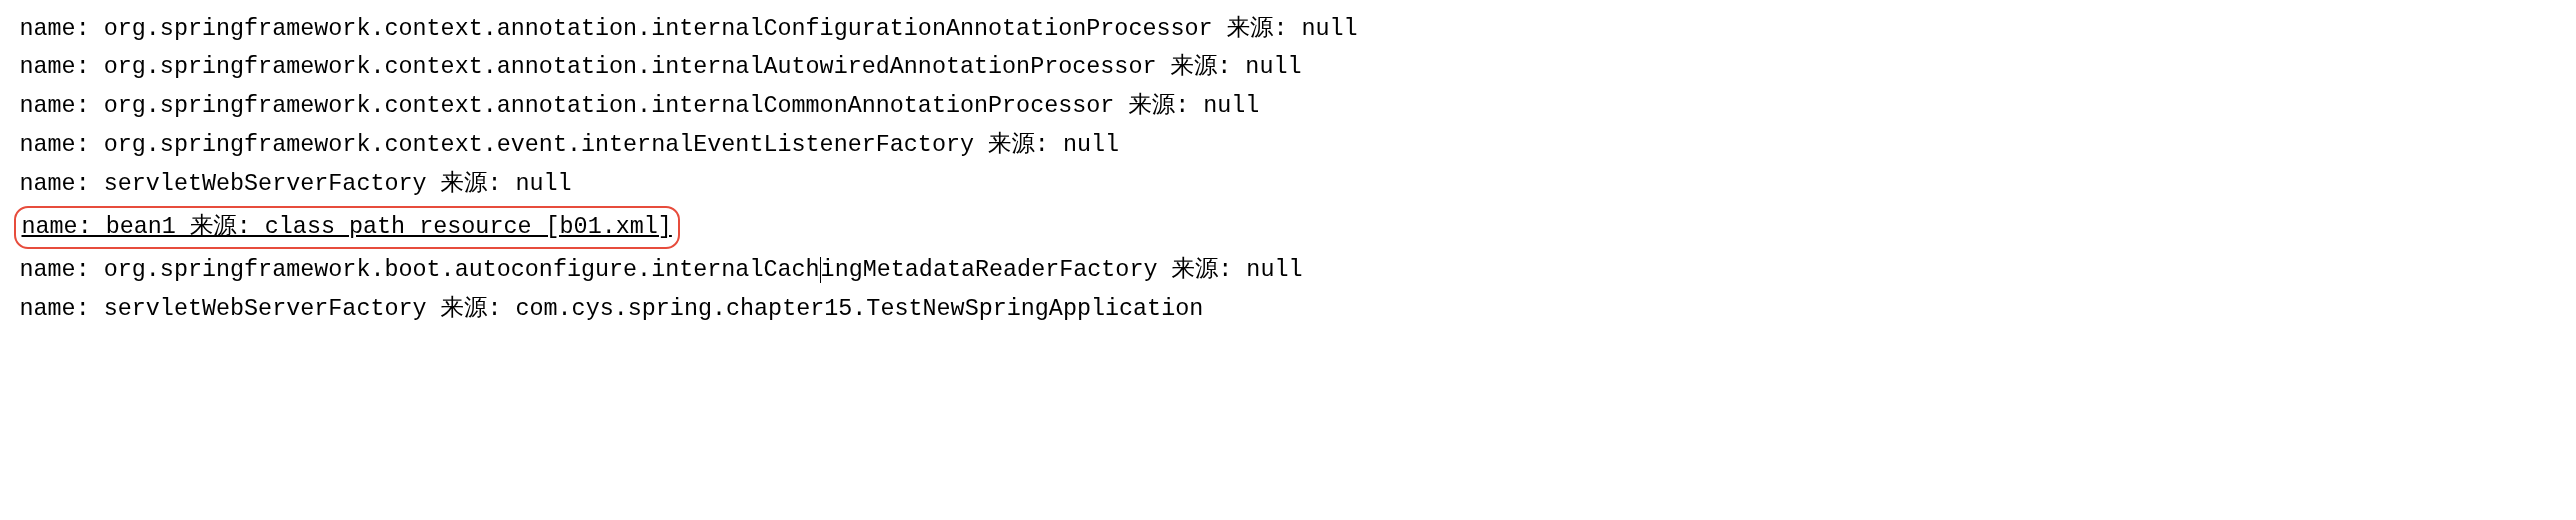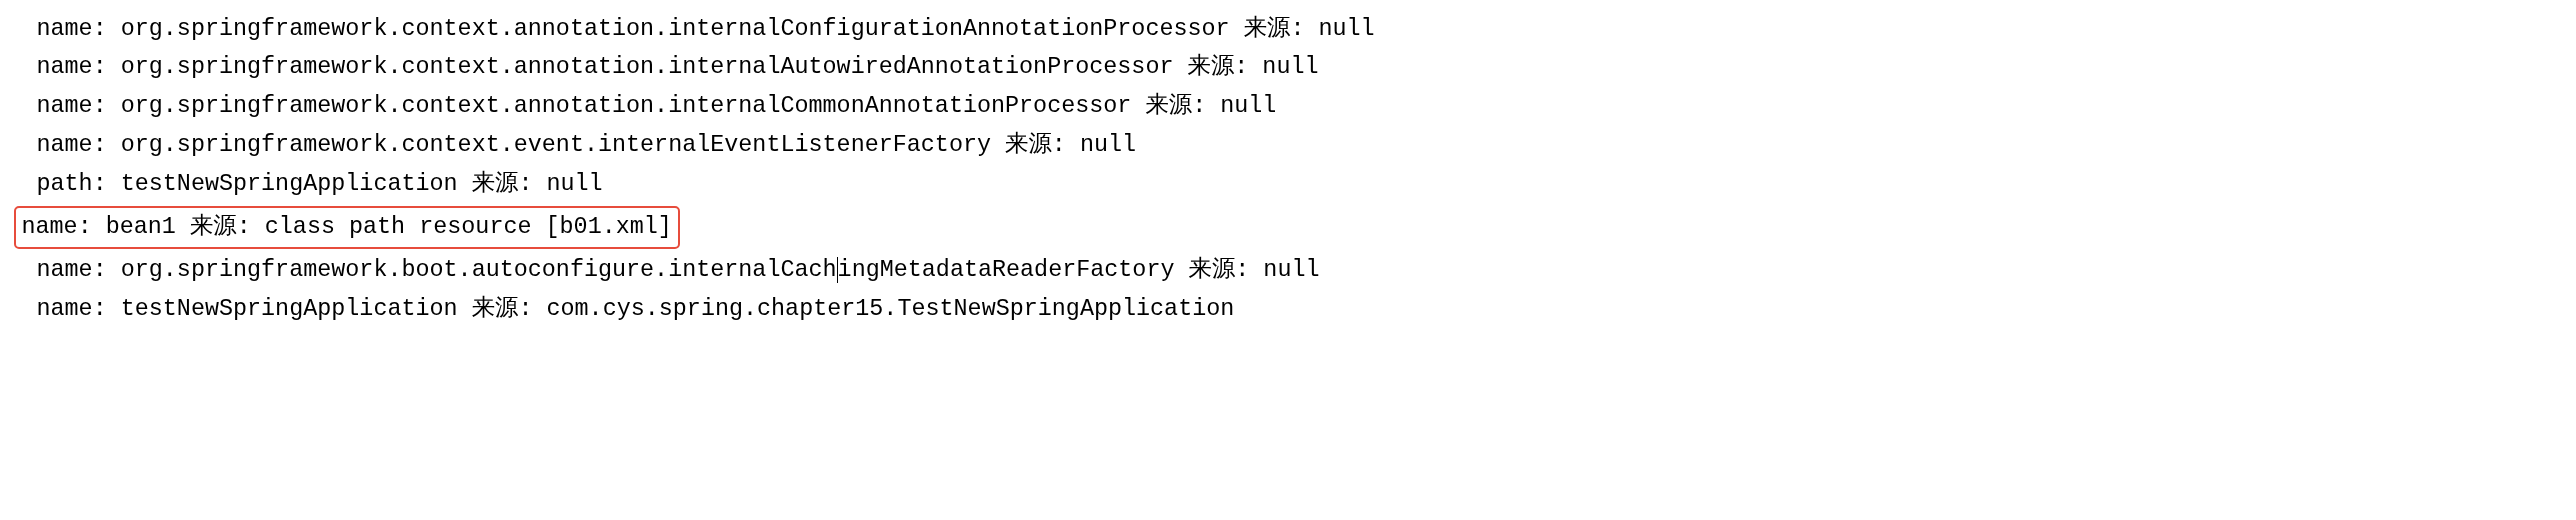--- a/index.html
+++ b/index.html
@@ -17,43 +17,43 @@
       white-space: nowrap;
       overflow-x: auto;
     }
     .log-line {
       display: block;
       padding: 1.9px 0;
       position: relative;
     }
     .log-content {
       display: inline-block;
-      margin-left: 17px;
     }
     .highlighted .log-content {
       border: 2.9px solid #e74c3c;
-      border-radius: 5px;
+      border-radius: 14px;
       padding: 1.9px 5.8px;
       margin-left: -5.8px;
+      text-decoration: underline;
     }
     .text-cursor {
       display: inline-block;
       width: 1px;
       height: 1.1em;
       background: #000;
       vertical-align: text-bottom;
       position: relative;
     }
   </style>
 </head>
 <body>
 
 <div id="console-output">
     <div class="log-line"><span class="log-content">name: org.springframework.context.annotation.internalConfigurationAnnotationProcessor 来源: null</span></div>
     <div class="log-line"><span class="log-content">name: org.springframework.context.annotation.internalAutowiredAnnotationProcessor 来源: null</span></div>
     <div class="log-line"><span class="log-content">name: org.springframework.context.annotation.internalCommonAnnotationProcessor 来源: null</span></div>
     <div class="log-line"><span class="log-content">name: org.springframework.context.event.internalEventListenerFactory 来源: null</span></div>
-    <div class="log-line"><span class="log-content">path: testNewSpringApplication 来源: null</span></div>
+    <div class="log-line"><span class="log-content">name: servletWebServerFactory 来源: null</span></div>
     <div class="log-line highlighted"><span class="log-content">name: bean1 来源: class path resource [b01.xml]</span></div>
     <div class="log-line"><span class="log-content">name: org.springframework.boot.autoconfigure.internalCach<span class="text-cursor"></span>ingMetadataReaderFactory 来源: null</span></div>
-    <div class="log-line"><span class="log-content">name: testNewSpringApplication 来源: com.cys.spring.chapter15.TestNewSpringApplication</span></div>
+    <div class="log-line"><span class="log-content">name: servletWebServerFactory 来源: com.cys.spring.chapter15.TestNewSpringApplication</span></div>
   </div>
 
 
 </body></html>

